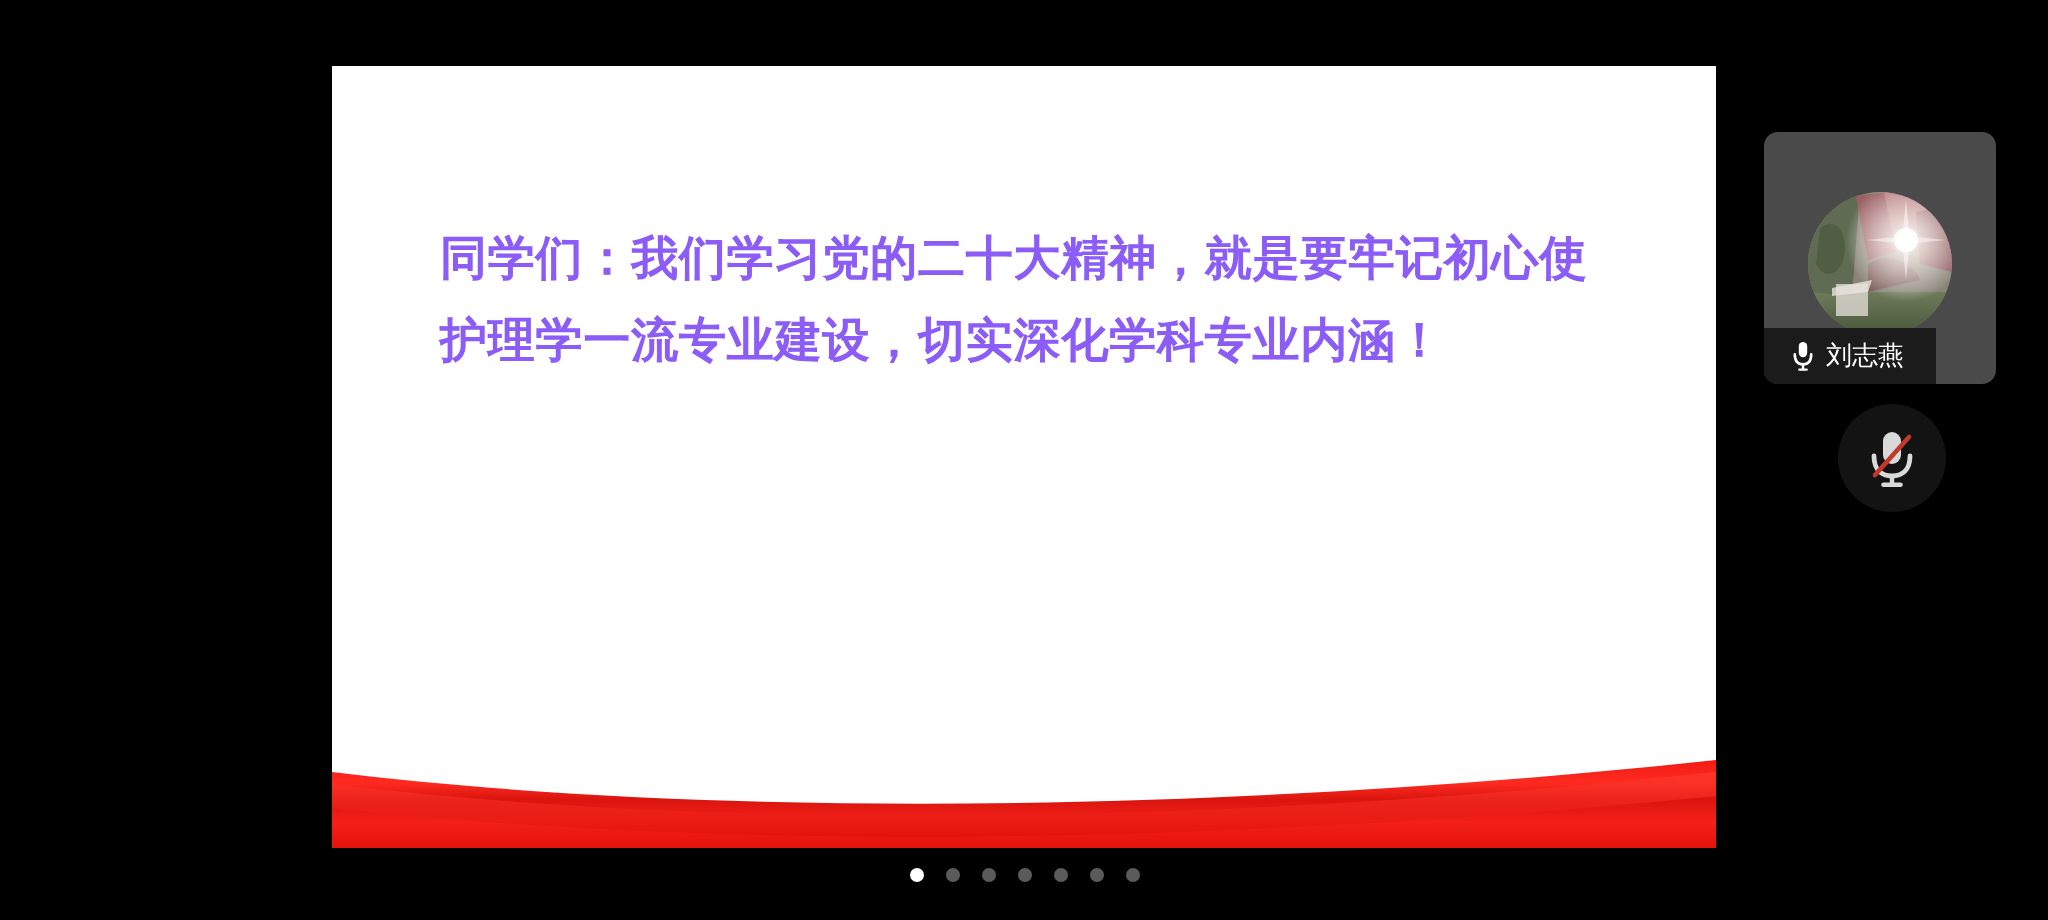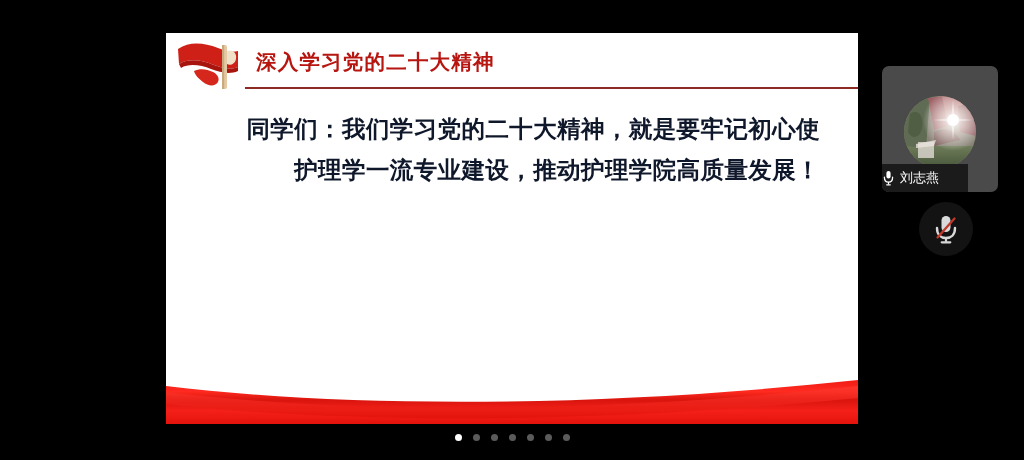--- a/index.html
+++ b/index.html
@@ -71,27 +71,26 @@
   }
 
   
   #slide-body {
     position: absolute;
     left: 54px;
     top: 76px;
     width: 600px;
   }
   .body-line {
-    color: #0f172a;
+    color: #8b5cf6;
     font-size: 23.5px;
     font-weight: bold;
     line-height: 41px;
     letter-spacing: 0.4px;
     white-space: nowrap;
-    text-align: right;
   }
 
   
   #ribbon {
     position: absolute;
     left: 0;
     bottom: 0;
     width: 692px;
     height: 60px;
   }
@@ -148,21 +147,21 @@
   }
   #name-bar {
     position: absolute;
     left: 0;
     bottom: 0;
     height: 28px;
     min-width: 86px;
     background: #1b1b1b;
     display: flex;
     align-items: center;
-    padding: 0 9px 0 1px;
+    padding: 0 9px 0 14px;
     box-sizing: border-box;
     gap: 6px;
   }
   #name-bar .mic-glyph {
     width: 11px;
     height: 16px;
     flex: none;
   }
   #participant-name {
     color: #ffffff;
@@ -186,38 +185,24 @@
   }
   #mute-button svg { display: block; }
 </style>
 </head>
 <body>
 
 <div id="stage">
 
   <div id="slide">
 
-    <div id="slide-header">
-
-      <svg id="flag-mark" viewBox="0 0 82 54">
-        <path d="M4 12 C16 4, 30 6, 44 11 C52 14, 58 16, 64 14 L64 30 C56 33, 48 31, 40 28 C28 23, 15 21, 5 27 Z" fill="#cf2017"></path>
-        <path d="M5 27 C15 21, 28 23, 40 28 C48 31, 56 33, 64 30 L64 34 C55 38, 46 35, 37 32 C27 28, 15 26, 7 31 Z" fill="#a8140e"></path>
-        <path d="M20 34 C26 31, 33 32, 39 35 C43 37, 46 41, 44 45 C41 50, 34 49, 29 45 C25 42, 21 38, 20 34 Z" fill="#d6271c"></path>
-        <rect x="48" y="8" width="5" height="44" rx="2" fill="#e4c9a4"></rect>
-        <rect x="48" y="8" width="2.2" height="44" fill="#c9a97e"></rect>
-        <path d="M53 14 C59 12, 63 16, 62 22 C61 27, 56 29, 53 27 Z" fill="#f0e0c8"></path>
-      </svg>
-
-      <div id="slide-title">深入学习党的二十大精神</div>
-      <div id="header-rule"></div>
-    </div>
 
     <div id="slide-body">
       <div class="body-line">同学们：我们学习党的二十大精神，就是要牢记初心使</div>
-      <div class="body-line">护理学一流专业建设，推动护理学院高质量发展！</div>
+      <div class="body-line">护理学一流专业建设，切实深化学科专业内涵！</div>
     </div>
 
     <svg id="ribbon" viewBox="0 0 692 60" preserveAspectRatio="none">
       <defs>
         <linearGradient id="ribGrad" x1="0" y1="0" x2="0" y2="1">
           <stop offset="0%" stop-color="#f01b14"></stop>
           <stop offset="26%" stop-color="#ff2a20"></stop>
           <stop offset="45%" stop-color="#d9150e"></stop>
           <stop offset="70%" stop-color="#f42019"></stop>
           <stop offset="100%" stop-color="#e3130c"></stop>

